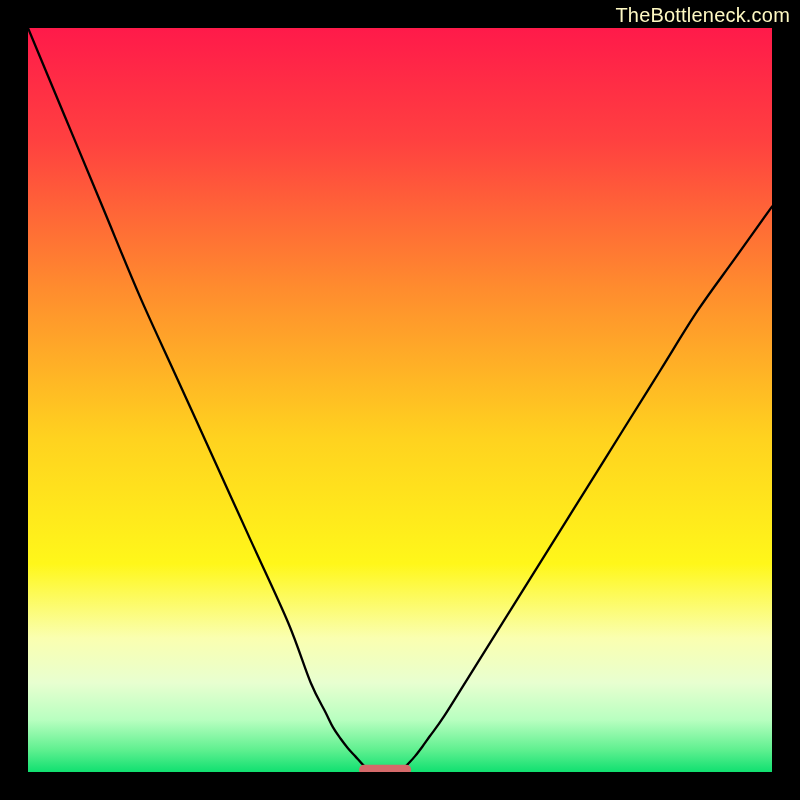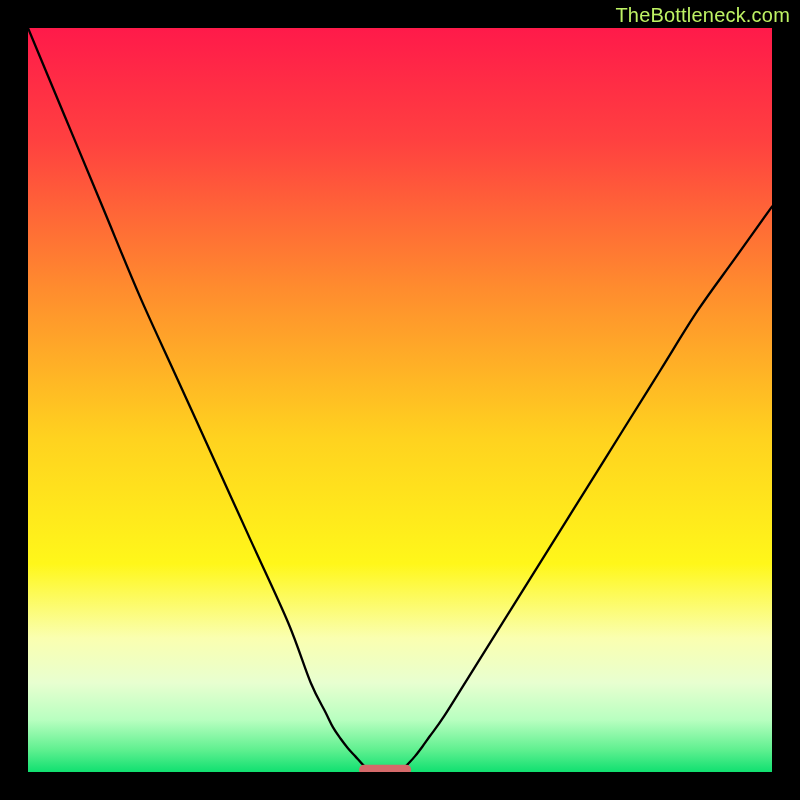--- a/index.html
+++ b/index.html
@@ -21,21 +21,21 @@
     position: absolute;
     left: 28px;
     top: 28px;
     width: 744px;
     height: 744px;
   }
   .watermark {
     position: absolute;
     top: 4px;
     right: 10px;
-    color: #bef264;
+    color: #fef9c3;
     font-size: 20px;
     font-weight: 500;
     letter-spacing: 0.2px;
     user-select: none;
   }
 </style>
 </head>
 <body>
 
 <div class="frame">

